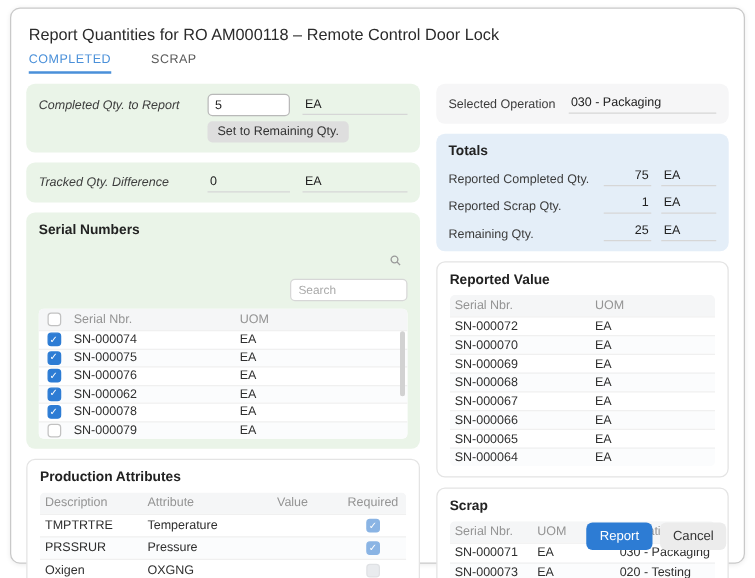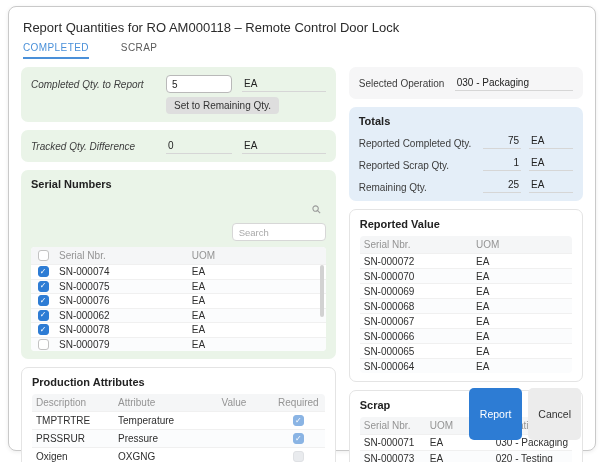--- a/index.html
+++ b/index.html
@@ -67,21 +67,21 @@
   .ri-uom { width:100px; flex:none; }
   .ri-row { height:15px; }
   .sc-serial { width:66px; flex:none; }
   .sc-uom { width:66px; flex:none; }
   .sc-op { flex:1; }
   .sc-row { height:16px; }
   .footer { position:absolute; right:14px; bottom:10px; display:flex; gap:6px; }
   .btn-primary { background:#2d7cd4; color:#fff; border:none; border-radius:5px; font-size:10.5px;
                  padding:5px 11px; cursor:pointer; font-family:"Liberation Sans",sans-serif; }
   .btn-cancel { background:#ececec; color:#333; border:none; border-radius:5px; font-size:10.5px;
-                padding:20px 10px; cursor:pointer; font-family:"Liberation Sans",sans-serif; }
+                padding:5px 10px; cursor:pointer; font-family:"Liberation Sans",sans-serif; }
 </style>
 </head>
 <body>
 
 <div class="dialog">
   <div class="title">Report Quantities for RO AM000118 – Remote Control Door Lock</div>
 
   <div class="tabs">
     <div class="tab active">COMPLETED</div>
     <div class="tab">SCRAP</div>

